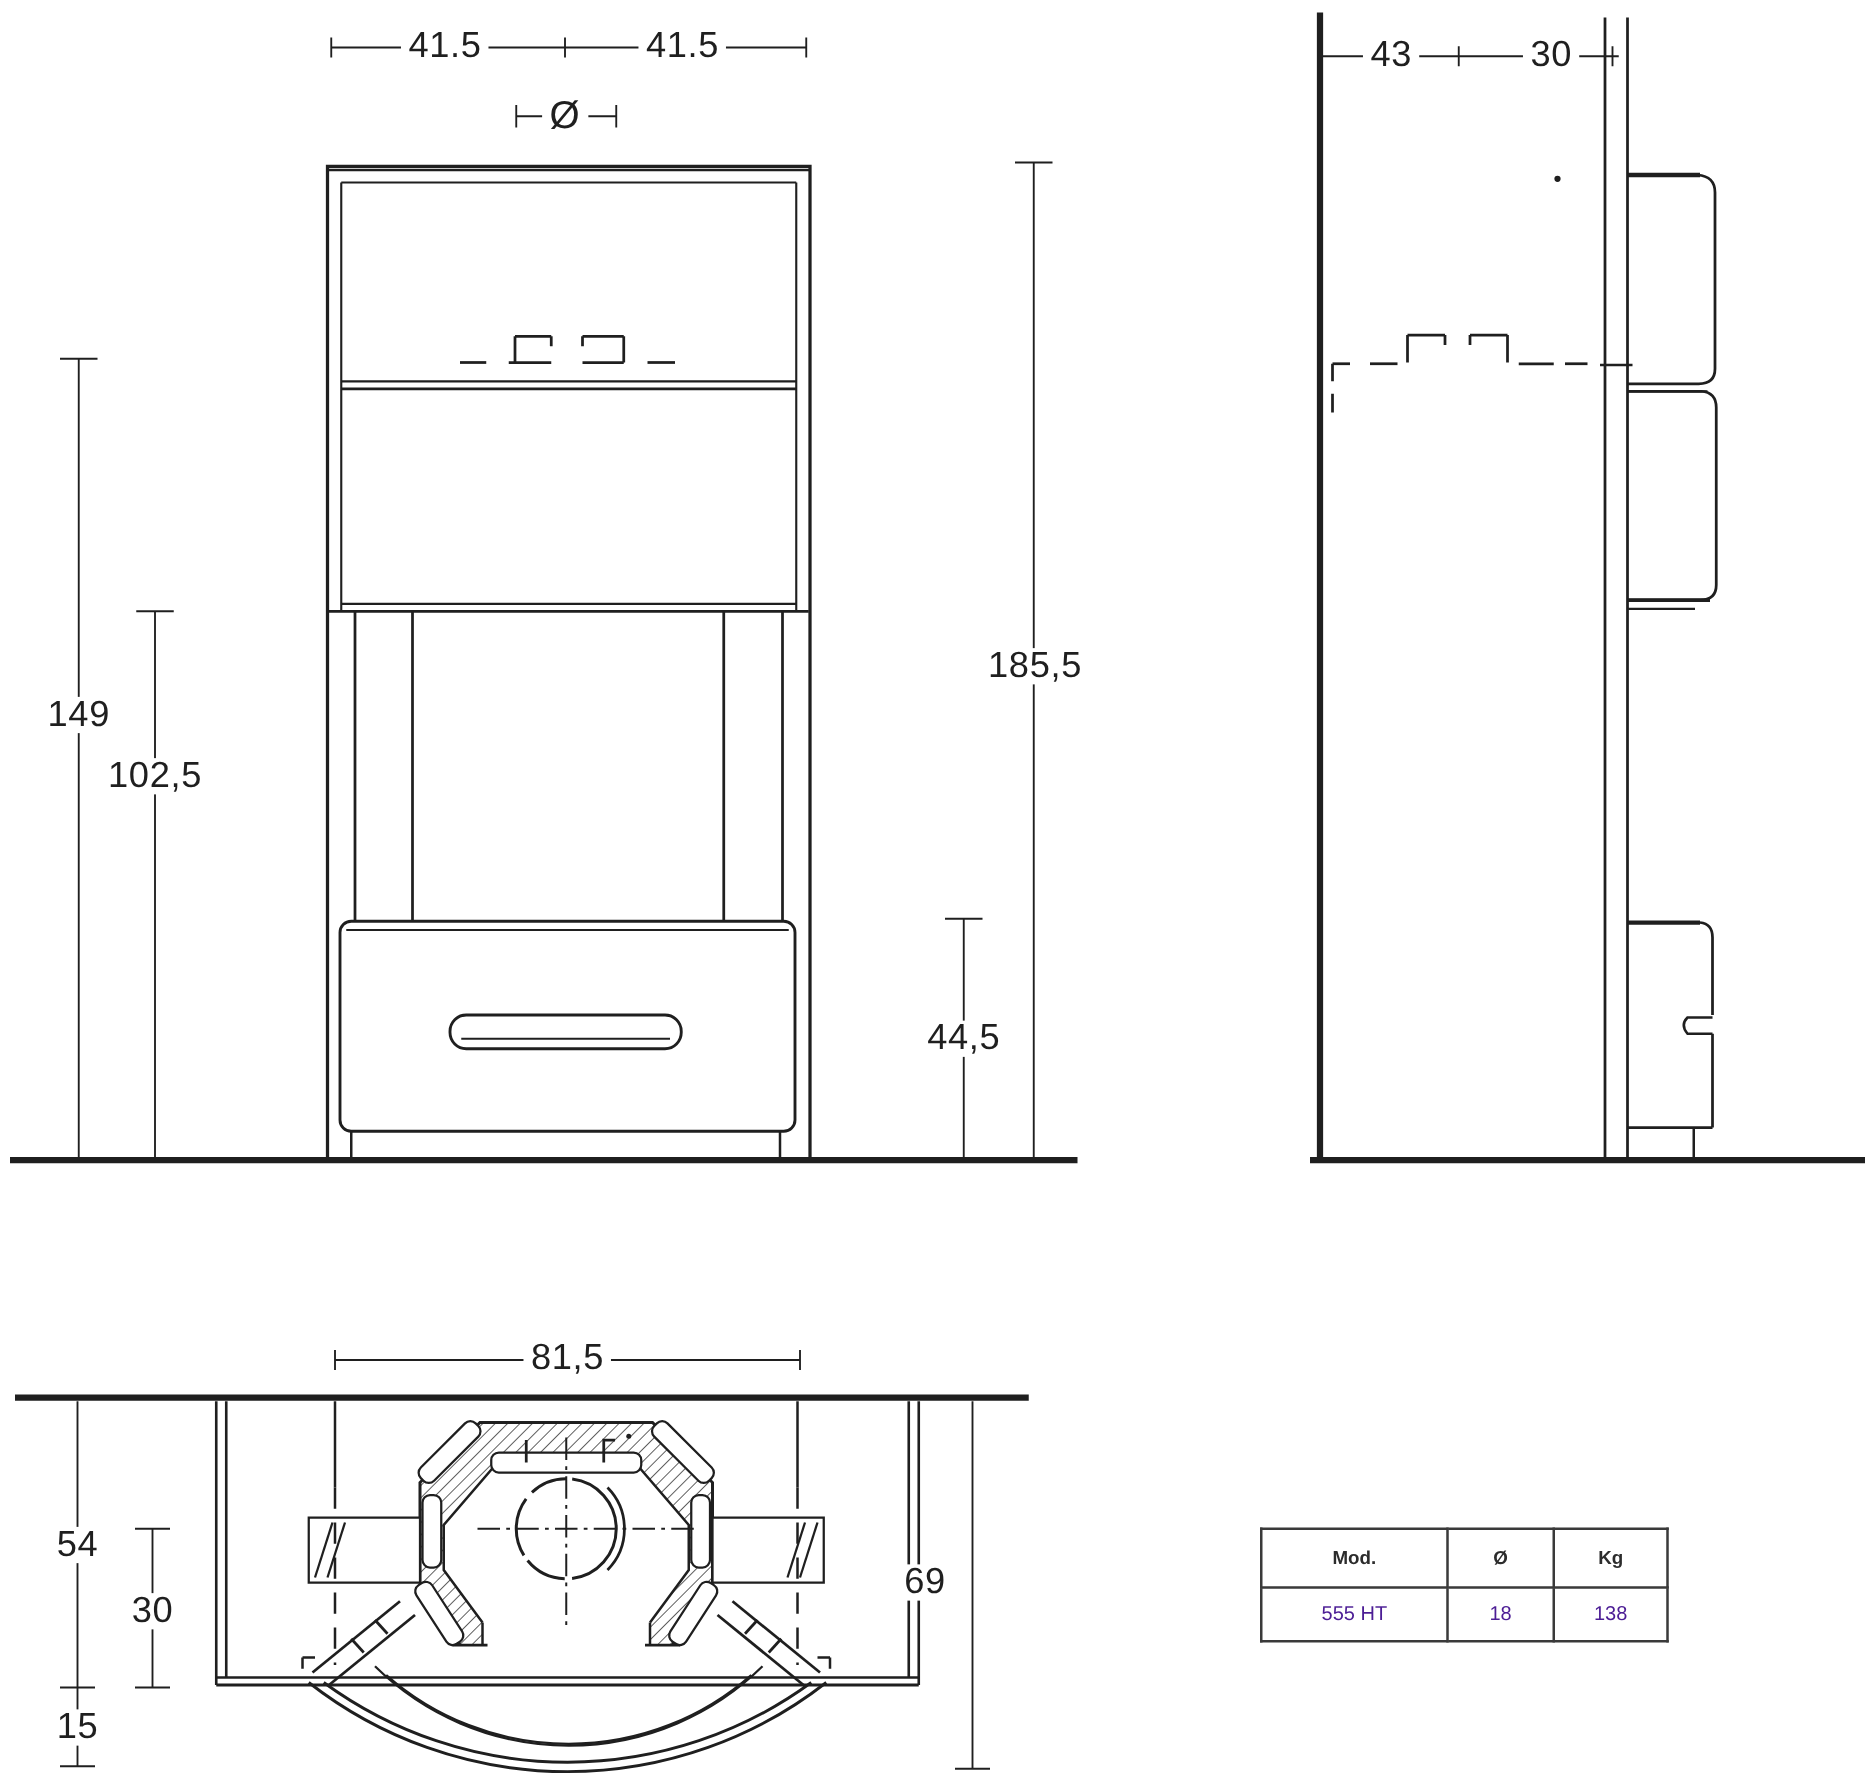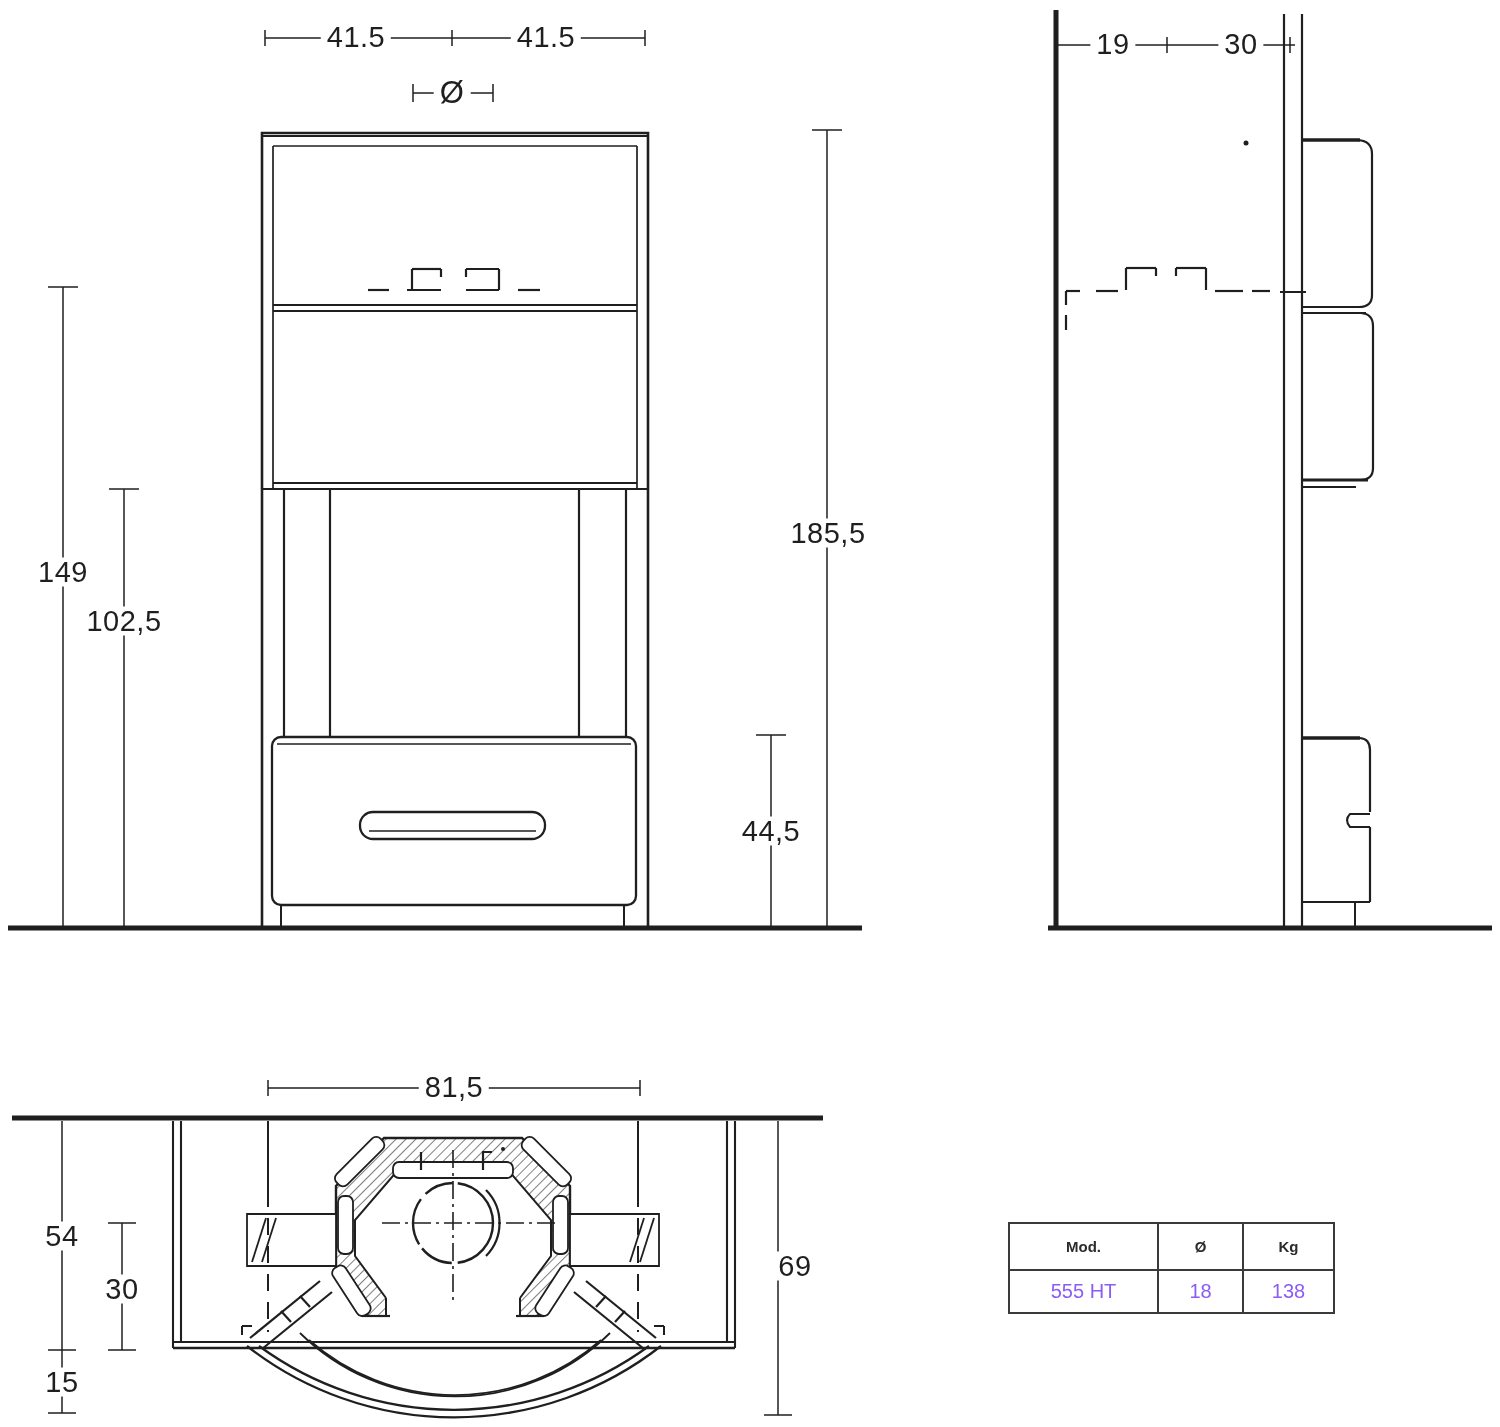--- a/index.html
+++ b/index.html
@@ -16,21 +16,21 @@
   .dim.big{font-size:31px;}
   #spec-table{
     position:absolute;left:1008px;top:1222px;width:319px;height:88px;
     border-collapse:collapse;table-layout:fixed;background:#fff;
   }
   #spec-table td{
     border:2px solid #3a3a3a;text-align:center;vertical-align:middle;
     padding:0;color:#2c2c2c;
   }
   #spec-table .hdr{font-weight:bold;font-size:15px;height:45px;}
-  #spec-table .val{font-size:20px;color:#8b5cf6;height:41px;}
+  #spec-table .val{font-size:16px;color:#4c1d95;height:41px;}
   .c1{width:147px;} .c2{width:83px;} .c3{width:89px;}
   line,path,rect,circle,polyline{vector-effect:non-scaling-stroke;}
 </style>
 </head>
 <body>
 
 <div id="canvas">
 
   <svg style="left:0;top:0" width="900" height="960" viewBox="0 0 900 960" fill="none" stroke="#1f1f1f">
 
@@ -273,28 +273,28 @@
   </svg>
 
   <div class="dim" style="left:356px;top:37px">41.5</div>
   <div class="dim" style="left:546px;top:37px">41.5</div>
   <div class="dim big" style="left:452px;top:92px">Ø</div>
   <div class="dim" style="left:63px;top:572px">149</div>
   <div class="dim" style="left:124px;top:621px">102,5</div>
   <div class="dim" style="left:828px;top:533px">185,5</div>
   <div class="dim" style="left:771px;top:831px">44,5</div>
 
-  <div class="dim" style="left:1113px;top:44px">19</div>
+  <div class="dim" style="left:1113px;top:44px">43</div>
   <div class="dim" style="left:1241px;top:44px">30</div>
 
   <div class="dim" style="left:454px;top:1087px">81,5</div>
   <div class="dim" style="left:62px;top:1236px">54</div>
   <div class="dim" style="left:122px;top:1289px">30</div>
   <div class="dim" style="left:62px;top:1382px">15</div>
-  <div class="dim" style="left:795px;top:1266px">69</div>
+  <div class="dim" style="left:740px;top:1266px">69</div>
 
   <table id="spec-table">
     <tbody>
         <tr>
       <td class="hdr c1">Mod.</td>
       <td class="hdr c2">Ø</td>
       <td class="hdr c3">Kg</td>
     </tr>
     <tr>
       <td class="val c1">555 HT</td>

